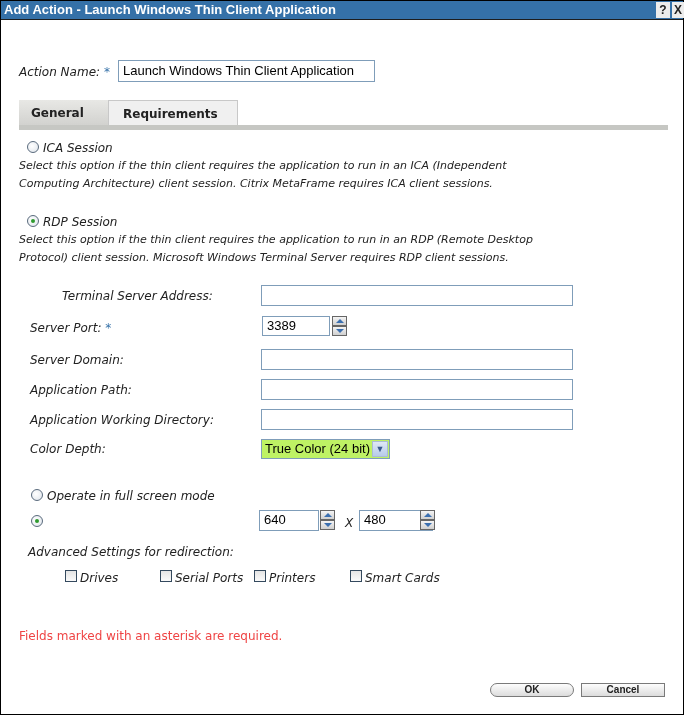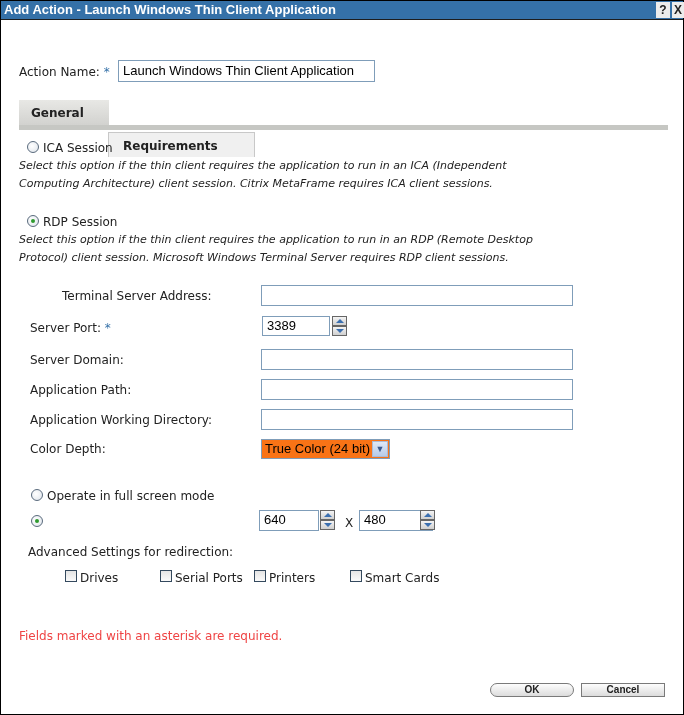--- a/index.html
+++ b/index.html
@@ -4,42 +4,42 @@
   <style>
     * { box-sizing: border-box; margin: 0; padding: 0; }
     html, body { width: 684px; height: 715px; overflow: hidden; background: #fff; }
     body { font-family: "DejaVu Sans", sans-serif; font-size: 12px; color: #1a1a1a; position: relative; }
     .dialog { position: absolute; left: 0; top: 0; width: 684px; height: 715px; border: 1px solid #000; background: #fff; }
     .titlebar { position: absolute; left: 0; top: 0; width: 682px; height: 19px; background: #3571a8; color: #fff; font-family: "Liberation Sans", sans-serif; font-weight: bold; font-size: 13px; line-height: 18px; padding-left: 3px; border-bottom: 1px solid #1d1d1d; }
     .tb-btn { position: absolute; top: 1px; width: 14px; height: 16px; background: #ececec; color: #222; font-weight: bold; font-size: 12px; line-height: 16px; text-align: center; font-family: "Liberation Sans", sans-serif; }
     .tb-help { left: 655px; }
     .tb-close { left: 671px; width: 12px; }
 
-    .lbl { position: absolute; font-size: 12px; color: #222; white-space: nowrap; }
+    .lbl { position: absolute; font-size: 12px; color: #222; white-space: nowrap; font-style: italic; }
     .req { color: #3571a8; }
     .textinput { position: absolute; height: 22px; border: 1px solid #7f9db9; background: #fff; font-family: "Liberation Sans", sans-serif; font-size: 13px; padding: 2px 4px; color: #000; line-height: 16px; white-space: nowrap; overflow: hidden; }
 
     .tabs { position: absolute; left: 18px; top: 99px; width: 649px; height: 29px; }
     .tab { position: absolute; top: 0; height: 25px; font-weight: bold; font-size: 12px; line-height: 27px; padding-left: 12px; color: #222; }
     .tab-general { left: 0; width: 90px; background: linear-gradient(#e8e8e5, #d2d2cf); }
-    .tab-req { left: 89px; width: 147px; background: #f0f0f0; border: 1px solid #c8c8c8; border-bottom: none; padding-left: 14px; margin-top: 32px; }
+    .tab-req { left: 89px; width: 130px; background: #f0f0f0; border: 1px solid #c8c8c8; border-bottom: none; padding-left: 14px; }
     .tab-line { position: absolute; left: 0; top: 25px; width: 649px; height: 5px; background: #c6c7c3; }
 
     .radio { position: absolute; width: 12px; height: 12px; border: 1px solid #5a6b7d; border-radius: 50%; background: radial-gradient(circle at 40% 40%, #fff, #dde3ea); }
     .radio.on::after { content: ""; position: absolute; left: 3px; top: 3px; width: 4px; height: 4px; border-radius: 50%; background: #2f9a2f; }
     .desc { position: absolute; font-style: italic; font-size: 11px; line-height: 18px; color: #222; }
 
     .spinner { position: absolute; width: 15px; height: 20px; }
     .spin-up, .spin-down { position: absolute; left: 0; width: 15px; height: 10px; border: 1px solid #666; background: linear-gradient(#f4f4f4, #cfcfcf); }
     .spin-up { top: 0; }
     .spin-down { top: 10px; }
     .spin-up::after { content: ""; position: absolute; left: 3px; top: 2px; border-left: 4px solid transparent; border-right: 4px solid transparent; border-bottom: 4px solid #3a6fb0; }
     .spin-down::after { content: ""; position: absolute; left: 3px; top: 2px; border-left: 4px solid transparent; border-right: 4px solid transparent; border-top: 4px solid #3a6fb0; }
 
-    .select { position: absolute; height: 20px; border: 1px solid #7f9db9; background: #f97316; font-family: "Liberation Sans", sans-serif; font-size: 13px; line-height: 18px; padding-left: 3px; color: #000; }
+    .select { position: absolute; height: 20px; border: 1px solid #7f9db9; background: #bef264; font-family: "Liberation Sans", sans-serif; font-size: 13px; line-height: 18px; padding-left: 3px; color: #000; }
     .select-arrow { position: absolute; right: 1px; top: 1px; width: 16px; height: 16px; background: linear-gradient(#dfe8f6, #b7cbe9); border: 1px solid #aabbd7; color: #3a5a90; font-size: 9px; line-height: 14px; text-align: center; }
 
     .checkbox { position: absolute; width: 12px; height: 12px; border: 1px solid #34495e; background: linear-gradient(#e4e4e4, #fafafa); }
 
     .footnote { position: absolute; left: 18px; top: 628px; color: #ef4444; font-size: 12px; }
     .btn { position: absolute; top: 682px; height: 14px; border: 1px solid #7a7a7a; background: linear-gradient(#fdfdfd, #dcdcdc); font-family: "Liberation Sans", sans-serif; font-weight: bold; font-size: 10px; line-height: 12px; text-align: center; color: #222; }
   </style>
 </head>
 <body>
 

